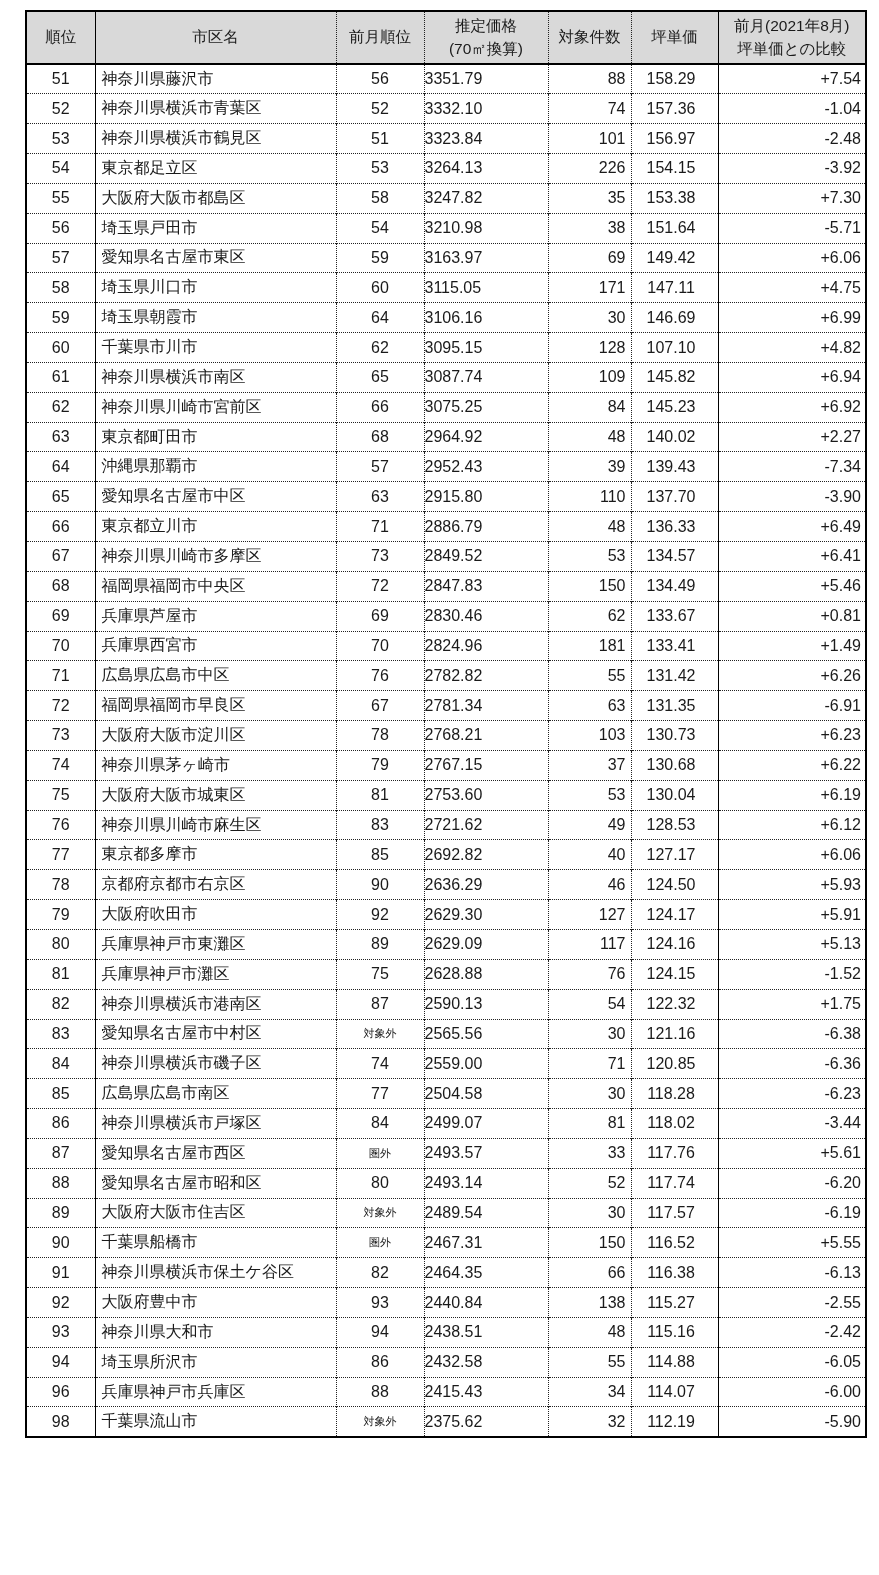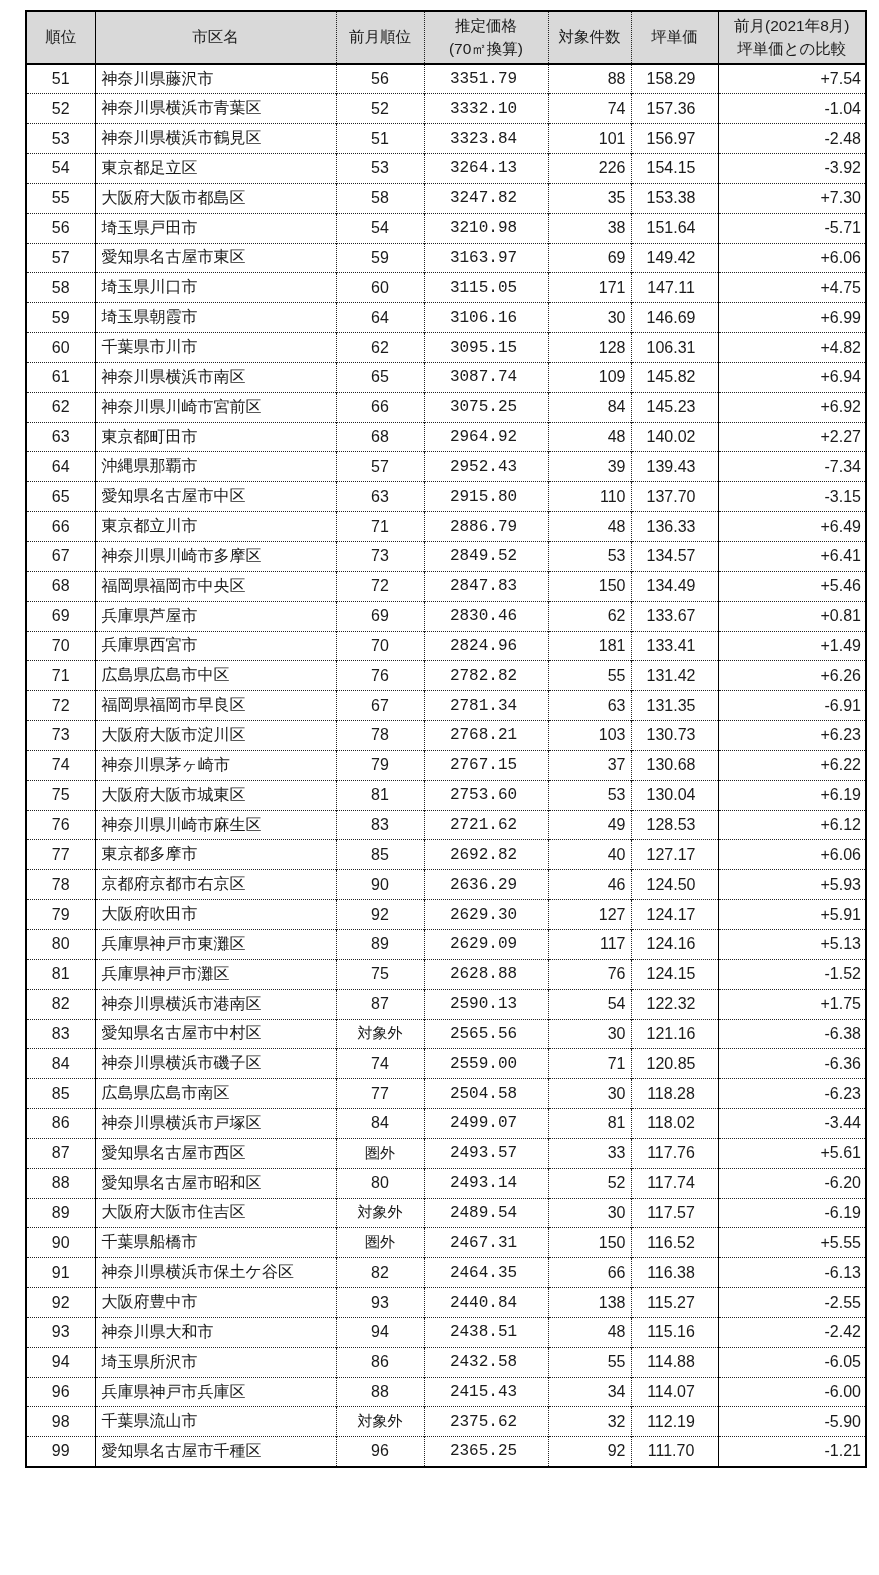--- a/index.html
+++ b/index.html
@@ -53,25 +53,25 @@
   col.c-count{width:83px;}
   col.c-tsubo{width:87px;}
   col.c-compare{width:148px;}
   
   .v-solid-r{border-right:1px solid var(--border-color);}
   .v-dot-r{border-right:1px dotted #222;}
   
   td.col-rank{text-align:center;}
   td.col-city{text-align:left;padding-left:6px;}
   td.col-prev_rank{text-align:center;}
-  td.col-est_price{text-align:center;padding-right:5px;font-family:Liberation Mono, monospace;}
+  td.col-est_price{text-align:left;padding-right:5px;}
   td.col-count{text-align:right;padding-right:5px;}
   td.col-tsubo{text-align:center;padding-right:7px;}
   td.col-compare{text-align:right;padding-right:4px;margin-top:36px;}
-  td.small-note{font-size:15px;margin-top:32px;}
+  td.small-note{font-size:11px;margin-top:32px;}
   th .h-line{display:block;}
 </style>
 </head>
 <body>
 
 <div class="table-wrap">
   <table class="rank-table">
     <colgroup>
       <col class="c-rank">
         <col class="c-city">
@@ -189,21 +189,21 @@
           <td class="col-count v-dot-r">30</td>
           <td class="col-tsubo v-solid-r">146.69</td>
           <td class="col-compare">+6.99</td>
         </tr>
         <tr>
           <td class="col-rank v-solid-r">60</td>
           <td class="col-city v-dot-r">千葉県市川市</td>
           <td class="col-prev_rank v-dot-r">62</td>
           <td class="col-est_price v-dot-r">3095.15</td>
           <td class="col-count v-dot-r">128</td>
-          <td class="col-tsubo v-solid-r">106.31</td>
+          <td class="col-tsubo v-solid-r">107.10</td>
           <td class="col-compare">+4.82</td>
         </tr>
         <tr>
           <td class="col-rank v-solid-r">61</td>
           <td class="col-city v-dot-r">神奈川県横浜市南区</td>
           <td class="col-prev_rank v-dot-r">65</td>
           <td class="col-est_price v-dot-r">3087.74</td>
           <td class="col-count v-dot-r">109</td>
           <td class="col-tsubo v-solid-r">145.82</td>
           <td class="col-compare">+6.94</td>
@@ -235,21 +235,21 @@
           <td class="col-tsubo v-solid-r">139.43</td>
           <td class="col-compare">-7.34</td>
         </tr>
         <tr>
           <td class="col-rank v-solid-r">65</td>
           <td class="col-city v-dot-r">愛知県名古屋市中区</td>
           <td class="col-prev_rank v-dot-r">63</td>
           <td class="col-est_price v-dot-r">2915.80</td>
           <td class="col-count v-dot-r">110</td>
           <td class="col-tsubo v-solid-r">137.70</td>
-          <td class="col-compare">-3.15</td>
+          <td class="col-compare">-3.90</td>
         </tr>
         <tr>
           <td class="col-rank v-solid-r">66</td>
           <td class="col-city v-dot-r">東京都立川市</td>
           <td class="col-prev_rank v-dot-r">71</td>
           <td class="col-est_price v-dot-r">2886.79</td>
           <td class="col-count v-dot-r">48</td>
           <td class="col-tsubo v-solid-r">136.33</td>
           <td class="col-compare">+6.49</td>
         </tr>
@@ -516,24 +516,15 @@
         </tr>
         <tr>
           <td class="col-rank v-solid-r">98</td>
           <td class="col-city v-dot-r">千葉県流山市</td>
           <td class="col-prev_rank v-dot-r small-note">対象外</td>
           <td class="col-est_price v-dot-r">2375.62</td>
           <td class="col-count v-dot-r">32</td>
           <td class="col-tsubo v-solid-r">112.19</td>
           <td class="col-compare">-5.90</td>
         </tr>
-        <tr>
-          <td class="col-rank v-solid-r">99</td>
-          <td class="col-city v-dot-r">愛知県名古屋市千種区</td>
-          <td class="col-prev_rank v-dot-r">96</td>
-          <td class="col-est_price v-dot-r">2365.25</td>
-          <td class="col-count v-dot-r">92</td>
-          <td class="col-tsubo v-solid-r">111.70</td>
-          <td class="col-compare">-1.21</td>
-        </tr>
       </tbody>
   </table>
 </div>
 
 </body></html>

